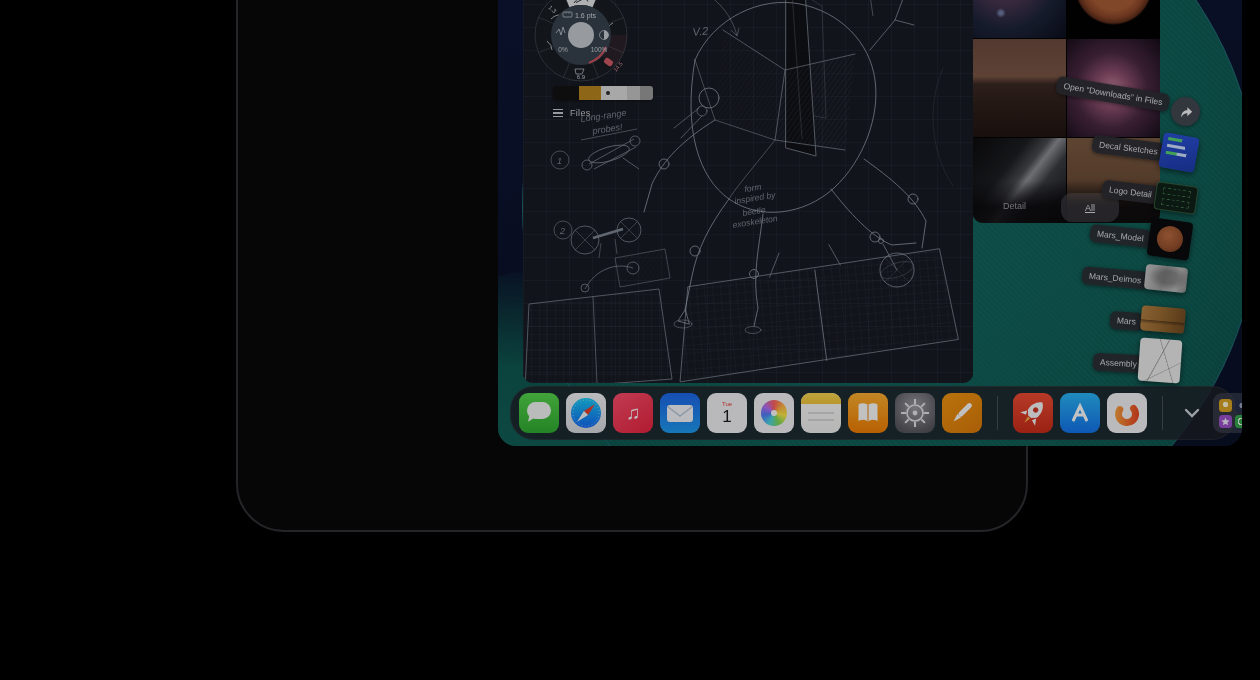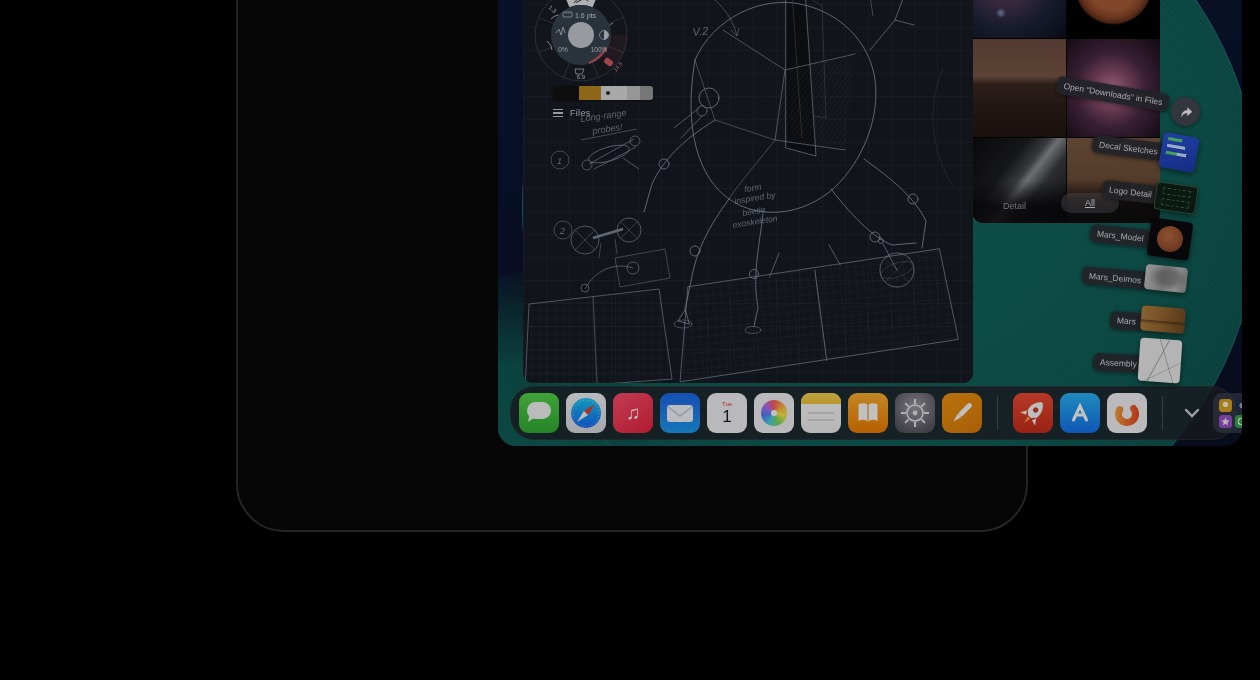--- a/index.html
+++ b/index.html
@@ -56,21 +56,21 @@
      radial-gradient(ellipse at 35% 30%, #7c4a58 0%, #4a3550 34%, #1c2338 62%, #0b0e1a 100%);}
   .ph-mars{background:radial-gradient(circle at 50% 48%, #a85c34 0 24px, #8a4526 32px, #5e2d18 37px, #000 39px);}
   .ph-marsscape{background:linear-gradient(#6b4a3c 0%, #7a5644 38%, #3a2822 46%, #2c1d17 70%, #201410 100%);}
   .ph-orion{background:
      radial-gradient(ellipse at 48% 52%, #c4849c 0%, #8f506e 24%, #4a2840 52%, #140b16 100%);}
   .ph-probe{background:linear-gradient(128deg,#0b0b0c 0%,#1c1d1f 35%,#4a4b4e 48%,#8f9094 54%,#3a3b3e 66%,#0c0c0d 100%);}
   .ph-rover{background:linear-gradient(#7a5a40 0%,#6e4e36 45%,#4a3222 75%,#322116 100%);}
   .ph-tabbar{position:absolute;left:0;bottom:0;width:100%;height:42px;z-index:3;
           background:linear-gradient(transparent, rgba(8,8,10,.88) 60%);}
   .ph-tab-months{position:absolute;left:30px;top:20px;font-size:9px;color:#97979c;}
-  .ph-tab-all{position:absolute;left:88px;top:12px;width:58px;height:20px;border-radius:11px;
+  .ph-tab-all{position:absolute;left:88px;top:12px;width:58px;height:29px;border-radius:11px;
           background:rgba(130,130,140,.30);display:flex;align-items:center;justify-content:center;
           color:#dddde2;font-size:9px;text-decoration:underline;}
 
   
   .drag-layer{position:absolute;inset:0;z-index:40;}
   .pill{position:absolute;background:rgba(43,45,51,.95);color:#d9dbdf;font-size:8.5px;line-height:1;
           padding:4.5px 7px;border-radius:6px;white-space:nowrap;box-shadow:0 1px 4px rgba(0,0,0,.5);}
   .thumb{position:absolute;border-radius:4px;box-shadow:0 2px 6px rgba(0,0,0,.55);overflow:hidden;}
   .share-badge{position:absolute;left:673px;top:159px;width:29px;height:29px;border-radius:50%;
           background:#41474e;display:flex;align-items:center;justify-content:center;box-shadow:0 1px 4px rgba(0,0,0,.5);}

